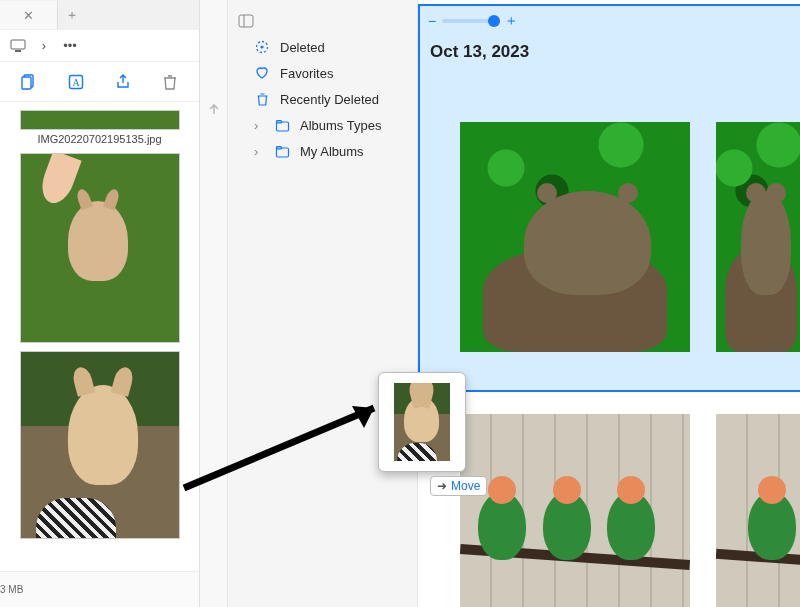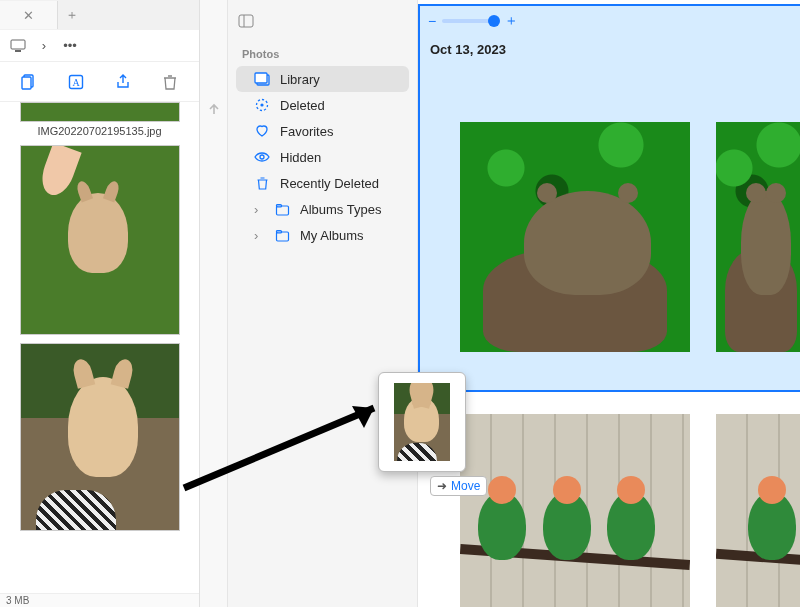--- a/index.html
+++ b/index.html
@@ -54,44 +54,44 @@
     border-bottom: 1px solid #eee;
   }
   .finder-toolbar2 .blue { color: #1677ff; }
   .finder-toolbar2 .grey { color: #888; }
   .iconbtn { width:28px;height:28px;display:flex;align-items:center;justify-content:center;border-radius:4px;}
 
   .file-list {
     flex:1; overflow:hidden;
     padding: 0 8px;
   }
-  .file-item { margin-bottom: 8px; text-align:center; }
+  .file-item { margin-bottom: 8px; text-align:center;margin-top:8px; }
   .file-thumb { width: 160px; margin: 0 auto; border:1px solid #ccc; }
   .file-thumb.short { height: 20px; overflow:hidden;}
   .file-thumb.tall { height: 190px; overflow:hidden;}
   .file-thumb.tall2 { height: 188px; overflow:hidden;}
   .file-name { font-size:11px; color:#444; margin-top:3px; text-align:center; white-space:nowrap; overflow:hidden; text-overflow:ellipsis;}
 
   
   .grass { position:relative; width:100%; height:100%; background:#4a7c2a; }
   .grass .dog { position:absolute; left:30%; top:25%; width:60px;height:80px; background:#d8b890; border-radius:50% 50% 40% 40%; }
   .grass .dog::before{content:"";position:absolute;top:-12px;left:10px;width:12px;height:20px;background:#caa77f;border-radius:50% 50% 0 0;transform:rotate(-20deg);}
   .grass .dog::after{content:"";position:absolute;top:-12px;right:10px;width:12px;height:20px;background:#caa77f;border-radius:50% 50% 0 0;transform:rotate(20deg);}
   .grass .hand { position:absolute; left:15%; top:0; width:30px;height:50px;background:#f0c8a8;border-radius:0 0 50% 50%; transform:rotate(20deg);}
 
   .floor { position:relative; width:100%;height:100%; background: linear-gradient(#3a5a28 0 40%, #7a6a50 40% 100%); }
   .floor .dog { position:absolute; left:30%; top:18%; width:70px;height:100px; background:#e2c49a; border-radius:50% 50% 40% 40%; }
   .floor .dog::before{content:"";position:absolute;top:-18px;left:6px;width:18px;height:28px;background:#d6b489;border-radius:60% 60% 0 0;transform:rotate(-15deg);}
   .floor .dog::after{content:"";position:absolute;top:-18px;right:6px;width:18px;height:28px;background:#d6b489;border-radius:60% 60% 0 0;transform:rotate(15deg);}
   .floor .shoe { position:absolute;bottom:0;left:10%;width:80px;height:40px;background:repeating-linear-gradient(45deg,#222 0 4px,#eee 4px 8px);border-radius:30px 30px 0 0;}
 
   .statusbar {
-    height: 14px; width:100%;
+    height: 36px; width:100%;
     font-size:10px;color:#666;
-    padding-left:6px;
+    padding-left:0;
     border-top:1px solid #eee;
     display:flex;align-items:center;
     position:absolute;bottom:0;left:0;background:#fafafa;
   }
 
   
   .gapcol {
     position:absolute; left:200px; top:0; width:28px; height:607px;
     background:#f8f8f8;
     border-right:1px solid #e5e5e5;
@@ -142,21 +142,21 @@
   .slider { position:relative;width:56px;height:4px;background:#b8d5ff;border-radius:2px;}
   .slider .knob { position:absolute;right:-2px;top:-4px;width:12px;height:12px;border-radius:50%;background:#1677ff;}
   .selection-area{
     position:absolute;left:0;top:4px;right:0;height:388px;
     border:2px solid #1677ff;
     background:#d6ecff;
     border-right:none;
   }
   .date-hdr{
     position:absolute;top:42px;left:12px;
-    font-size:13px;font-weight:700;color:#222;
+    font-size:17px;font-weight:700;color:#222;
   }
 
   .grid-thumb {
     position:absolute;width:230px;height:230px;overflow:hidden;
   }
   .grid-thumb.frog { left:42px; top:122px;}
   .grid-thumb.frog2 { left:298px; top:122px; width:90px;}
   .grid-thumb.birds { left:42px; top:414px;}
   .grid-thumb.birds2 { left:298px; top:414px;width:90px;}
 
@@ -299,56 +299,37 @@
   <div class="photos-sidebar">
     <div class="sb-top">
       <span>
         <svg width="16" height="14" viewBox="0 0 16 14">
             <rect x="1" y="1" width="14" height="12" rx="2" fill="none" stroke="#888"></rect>
             <line x1="6" y1="1" x2="6" y2="13" stroke="#888"></line>
           </svg>
       </span>
     </div>
 
-    <div class="sb-section">Photos</div>
-
-    <div class="sb-item selected">
-      <span class="si">
-        <svg width="16" height="14" viewBox="0 0 16 14">
-            <rect x="3" y="3" width="12" height="10" rx="1" fill="none" stroke="#1677ff" stroke-width="1.3"></rect>
-            <rect x="1" y="1" width="12" height="10" rx="1" fill="#fff" stroke="#1677ff" stroke-width="1.3"></rect>
-          </svg>
-      </span>
-      <span class="lbl">Library</span>
-    </div>
+
     <div class="sb-item">
       <span class="si">
         <svg width="14" height="14" viewBox="0 0 14 14">
             <circle cx="7" cy="7" r="5.5" fill="none" stroke="#1677ff" stroke-width="1.3" stroke-dasharray="2.2 2"></circle>
             <circle cx="7" cy="7" r="1.6" fill="#1677ff"></circle>
           </svg>
       </span>
       <span class="lbl">Deleted</span>
     </div>
     <div class="sb-item">
       <span class="si">
         <svg width="14" height="14" viewBox="0 0 14 14">
             <path d="M7 12S2 8.5 2 5.2C2 3.4 3.4 2 5.2 2 6.2 2 7 2.6 7 2.6S7.8 2 8.8 2C10.6 2 12 3.4 12 5.2 12 8.5 7 12 7 12z" fill="none" stroke="#1677ff" stroke-width="1.3"></path>
           </svg>
       </span>
       <span class="lbl">Favorites</span>
-    </div>
-    <div class="sb-item">
-      <span class="si">
-        <svg width="16" height="12" viewBox="0 0 16 12">
-            <path d="M1 6s2.5-4 7-4 7 4 7 4-2.5 4-7 4-7-4-7-4z" fill="none" stroke="#1677ff" stroke-width="1.3"></path>
-            <circle cx="8" cy="6" r="2" fill="none" stroke="#1677ff" stroke-width="1.3"></circle>
-          </svg>
-      </span>
-      <span class="lbl">Hidden</span>
     </div>
     <div class="sb-item">
       <span class="si">
         <svg width="13" height="15" viewBox="0 0 13 15">
             <path d="M2.5 4h8l-.8 9H3.3z M1.5 4h10 M4.5 2h4" fill="none" stroke="#1677ff" stroke-width="1.2"></path>
           </svg>
       </span>
       <span class="lbl">Recently Deleted</span>
     </div>
 

